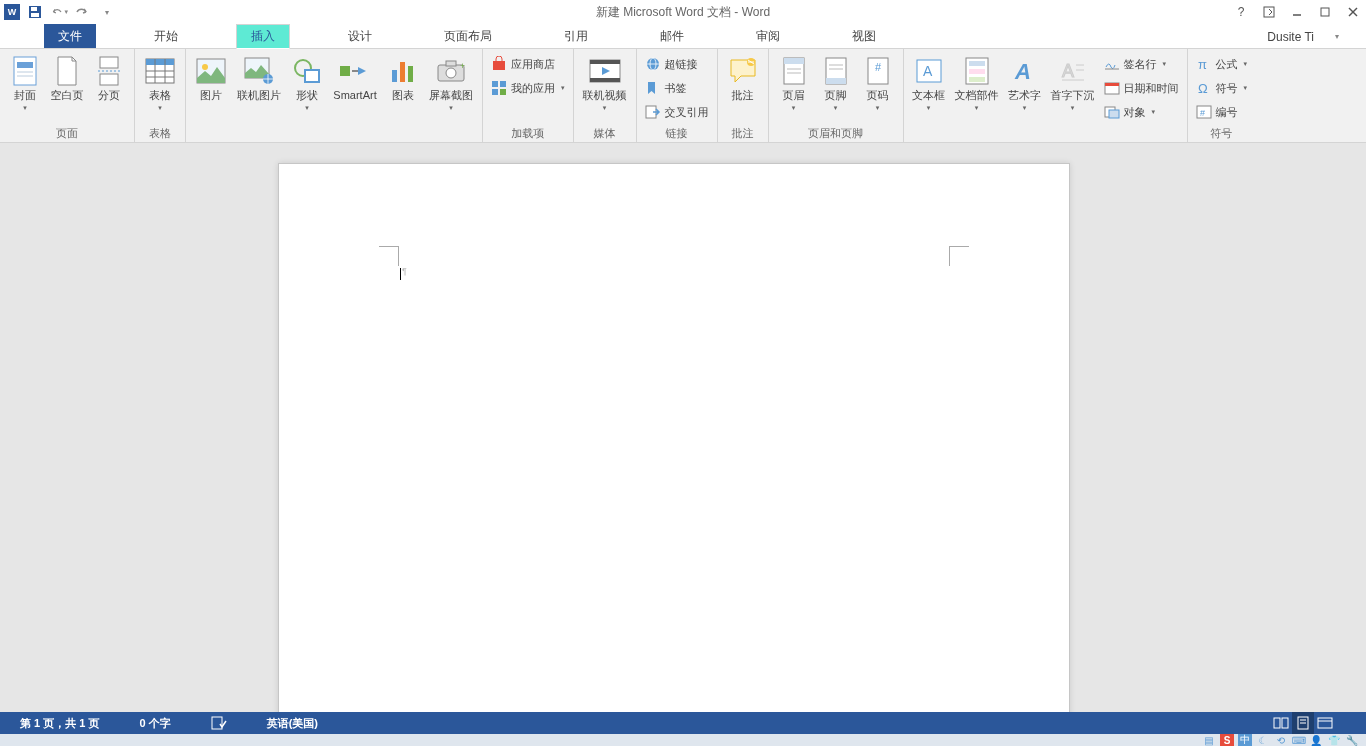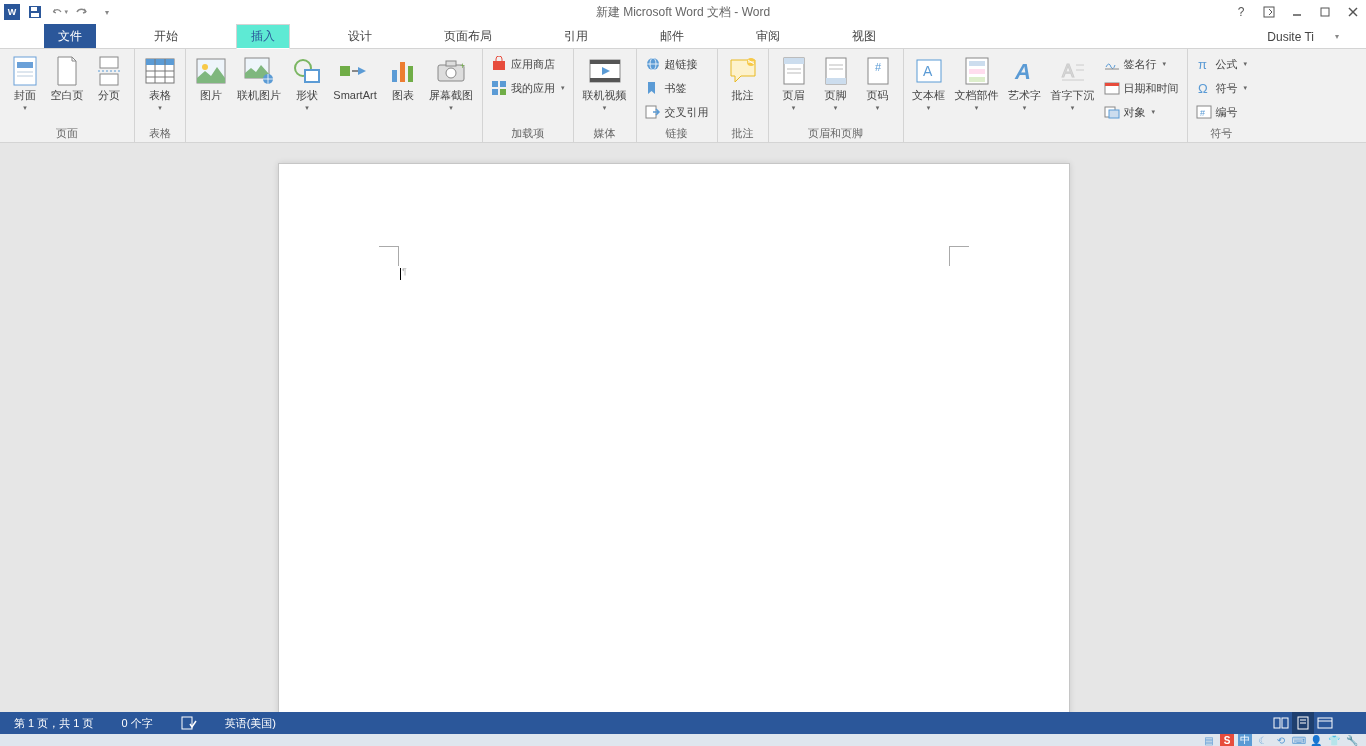--- a/index.html
+++ b/index.html
@@ -43,21 +43,21 @@
 .docarea { height:575px; background:#e6e6e6; position:relative; overflow:hidden; }
 .page { position:absolute; left:278px; top:20px; width:792px; height:900px; background:#fff; border:1px solid #c6c6c6; box-shadow:0 0 6px rgba(0,0,0,0.12); }
 .page .corner { position:absolute; width:20px; height:20px; }
 .page .corner.tl { left:100px; top:82px; border-left:1px solid #aaa; border-bottom:1px solid #aaa; transform:rotate(180deg); }
 .page .corner.tr { right:100px; top:82px; border-bottom:1px solid #aaa; border-right:1px solid #aaa; transform:rotate(180deg); }
 .page .cursor { position:absolute; left:121px; top:104px; width:1px; height:12px; background:#000; }
 .page .cursor::after{ content:"¶"; position:absolute; left:2px; top:-2px; font-size:9px; color:#bbb;}
 
 
 .statusbar { position:absolute; bottom:12px; left:0; width:1366px; height:22px; background:#2b579a; color:#fff; display:flex; align-items:center; font-size:11px; }
-.statusbar .sitem { padding:0 14px; display:flex; align-items:center; gap:4px; }
+.statusbar .sitem { padding:0 20px; display:flex; align-items:center; gap:4px;font-weight:bold; }
 .statusbar .spacer { flex:1; }
 .statusbar .ricon { width:22px; height:22px; display:flex; align-items:center; justify-content:center; cursor:pointer; }
 
 
 .taskbar { position:absolute; bottom:0; left:0; width:1366px; height:12px; background:#dfe6ee; display:flex; align-items:center; justify-content:flex-end; gap:4px; padding-right:6px; }
 .taskbar .ticon { width:14px; height:12px; display:flex; align-items:center; justify-content:center; font-size:10px; }
 .taskbar .red { background:#e74c3c; color:#fff; font-weight:bold; }
 
 svg { display:block; }
 </style>

